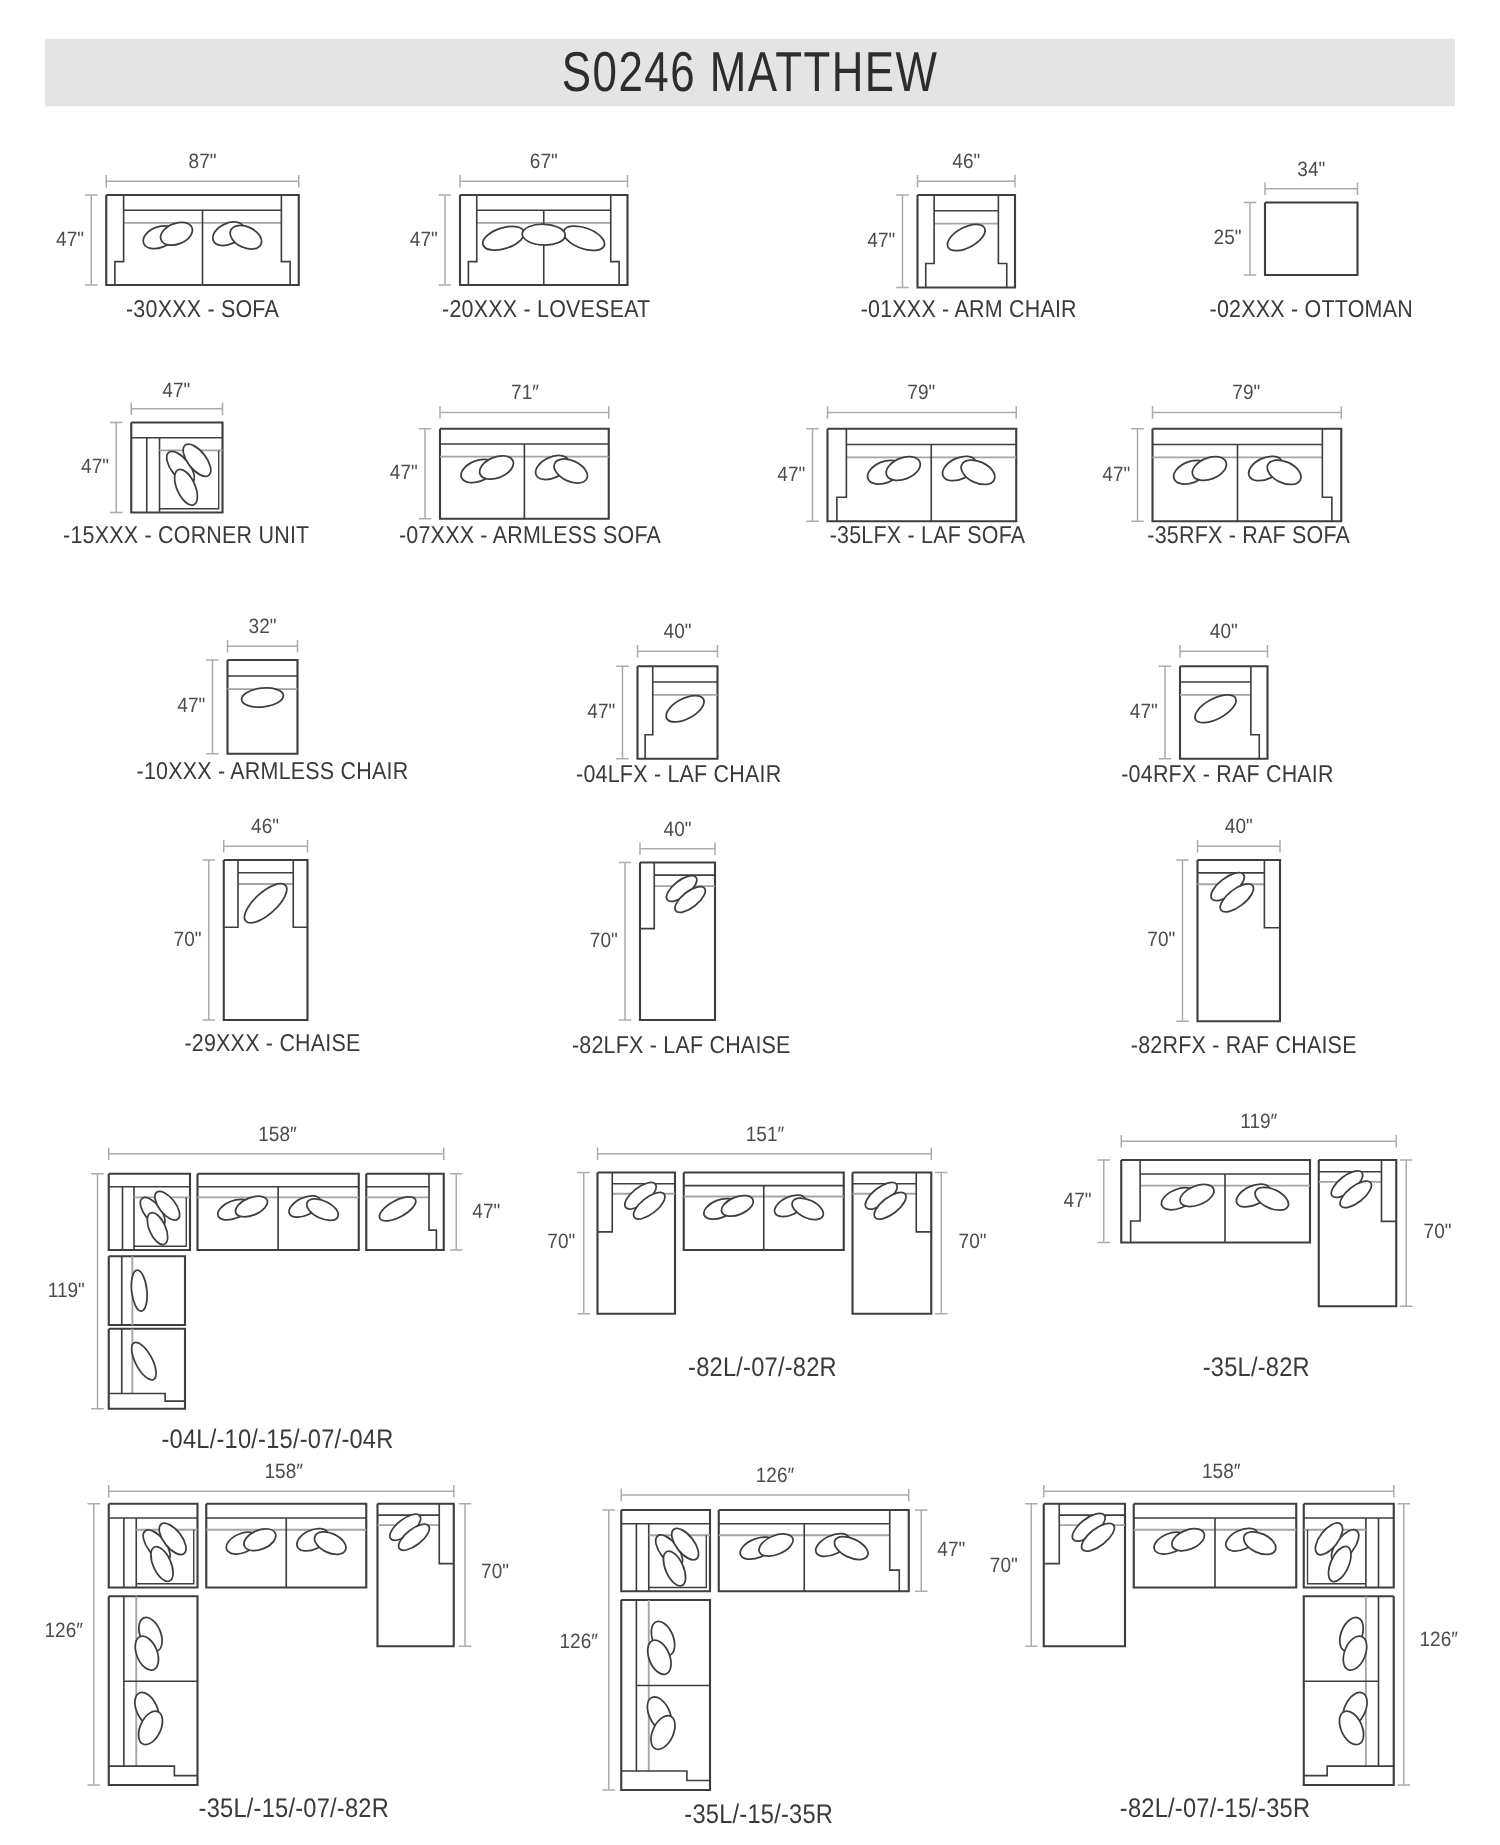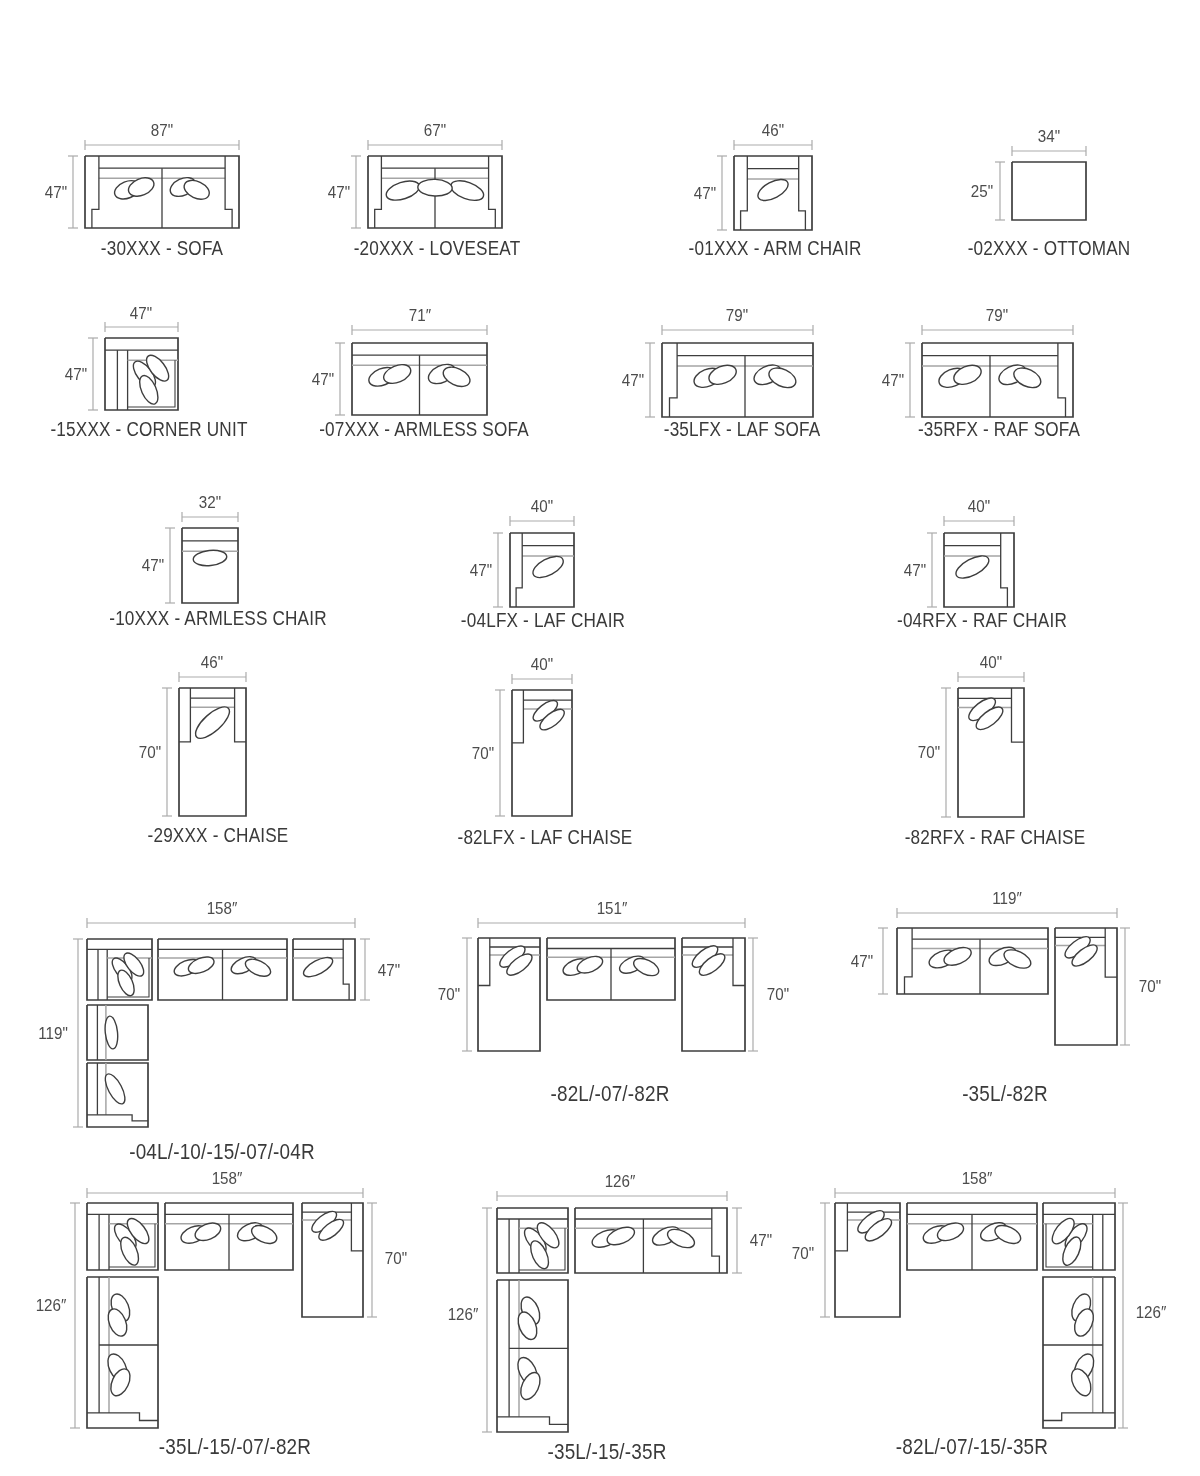--- a/index.html
+++ b/index.html
@@ -13,20 +13,23 @@
   .lab{position:absolute;transform:translate(-50%,-50%) scaleX(0.88);
        font-size:19.5px;color:#3a3a3a;white-space:nowrap;letter-spacing:0.2px;}
   .lab.big{font-size:21.5px;}
   .dimt{position:absolute;transform:translate(-50%,-50%) scaleX(0.92);
         font-size:16.5px;color:#4c4c4c;white-space:nowrap;}
 </style>
 </head>
 <body>
 
 <div class="sheet">
+  <div class="title-bar">
+    <span class="title">S0246 MATTHEW</span>
+  </div>
   <svg id="canvas" width="1200" height="1476" viewBox="0 0 1200 1476">
       <polyline points="85.0,156.0 239.0,156.0 239.0,228.0 85.0,228.0 85.0,156.0" fill="none" stroke="#3e3e3e" stroke-width="1.7"></polyline>
       <polyline points="98.9,168.2 225.1,168.2" fill="none" stroke="#3e3e3e" stroke-width="1.3"></polyline>
       <polyline points="98.9,178.3 225.1,178.3" fill="none" stroke="#a5a5a5" stroke-width="1.5"></polyline>
       <polyline points="98.9,156.0 98.9,209.3 91.9,209.3 91.9,228.0" fill="none" stroke="#3e3e3e" stroke-width="1.3"></polyline>
       <polyline points="225.1,156.0 225.1,209.3 232.1,209.3 232.1,228.0" fill="none" stroke="#3e3e3e" stroke-width="1.3"></polyline>
       <polyline points="162.0,168.2 162.0,228.0" fill="none" stroke="#3e3e3e" stroke-width="1.3"></polyline>
       <ellipse cx="127.3" cy="189.8" rx="13.3" ry="8.3" fill="#ffffff" stroke="#3e3e3e" stroke-width="1.4" transform="rotate(-22.0 127.3 189.8)"></ellipse>
       <ellipse cx="141.2" cy="187.0" rx="13.3" ry="8.3" fill="#ffffff" stroke="#3e3e3e" stroke-width="1.4" transform="rotate(-22.0 141.2 187.0)"></ellipse>
       <ellipse cx="182.8" cy="187.0" rx="13.3" ry="8.3" fill="#ffffff" stroke="#3e3e3e" stroke-width="1.4" transform="rotate(-25.0 182.8 187.0)"></ellipse>

